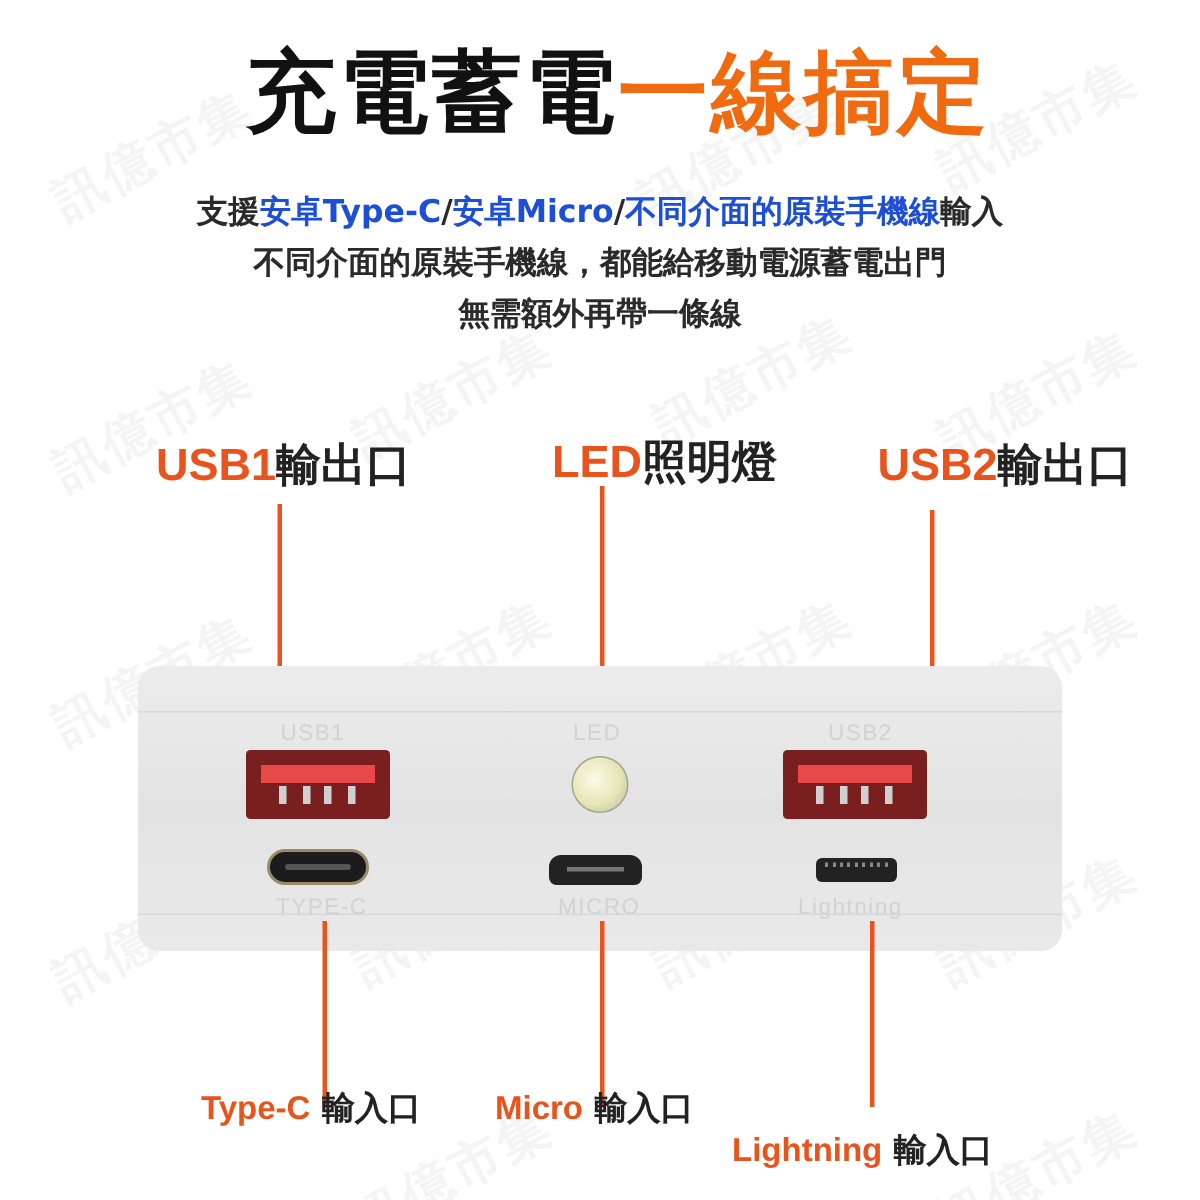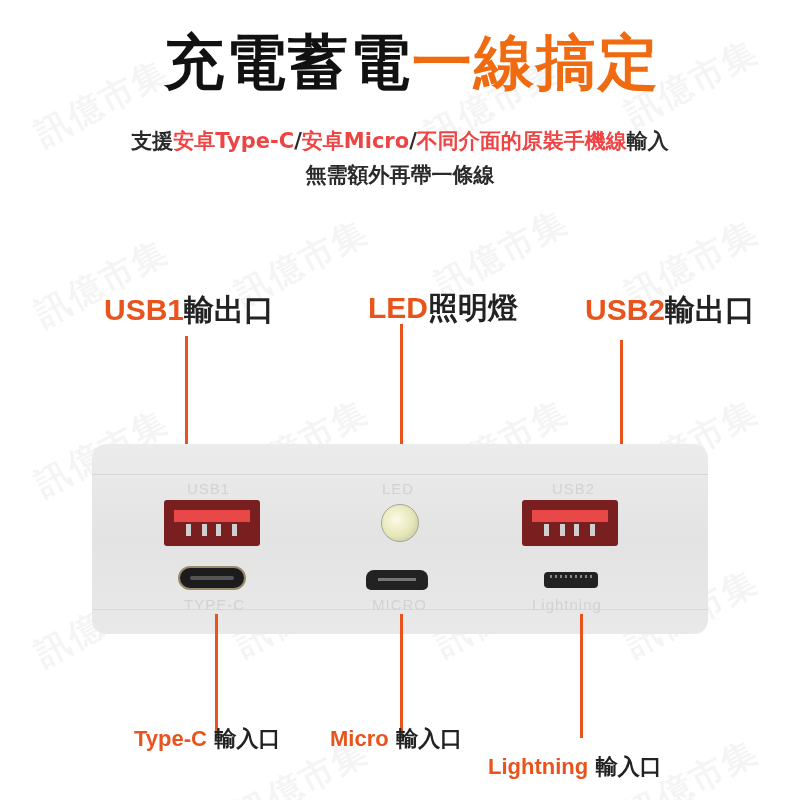--- a/index.html
+++ b/index.html
@@ -6,21 +6,21 @@
   html, body { width: 800px; height: 800px; background: #ffffff; overflow: hidden; }
   body { position: relative; font-family: "DejaVu Sans", "Liberation Sans", sans-serif; color: #1a1a1a; }
 
   .wm { position: absolute; font-size: 34px; font-weight: bold; color: rgba(0,0,0,0.045); transform: rotate(-28deg); white-space: nowrap; pointer-events: none; letter-spacing: 2px; }
 
   .headline { position: absolute; top: 22px; left: 0; width: 800px; text-align: center; font-size: 60px; font-weight: bold; letter-spacing: 2px; line-height: 80px; padding-left: 24px; }
   .headline .dark { color: #111; }
   .headline .accent { color: #f06a10; }
 
   .subtext { position: absolute; top: 124px; left: 0; width: 800px; text-align: center; font-size: 21px; font-weight: bold; line-height: 34px; color: #2a2a2a; }
-  .subtext .hl { color: #ef4444; }
+  .subtext .hl { color: #1d4ed8; }
 
   .label-top { position: absolute; top: 290px; font-size: 30px; font-weight: bold; white-space: nowrap; }
   .label-top .en { color: #e8541c; font-family: "Liberation Sans", sans-serif; }
   .label-top .zh { color: #222; }
 
   .label-bottom { position: absolute; top: 724px; font-size: 22px; font-weight: bold; white-space: nowrap; }
   .label-bottom .en { color: #e8541c; font-family: "Liberation Sans", sans-serif; }
   .label-bottom .zh { color: #222; }
 
   .leader { position: absolute; width: 3px; background: #e8541c; }
@@ -66,20 +66,21 @@
 <div class="wm" style="left:620px;top:760px;">訊億市集</div>
 
 <div class="headline">
   <span class="dark">充電蓄電</span><span class="accent">一線搞定</span>
 </div>
 
 <div class="subtext">
   <div>
     <span>支援</span><span class="hl">安卓Type-C</span><span>/</span><span class="hl">安卓Micro</span><span>/</span><span class="hl">不同介面的原裝手機線</span><span>輸入</span>
   </div>
+  <div>不同介面的原裝手機線，都能給移動電源蓄電出門</div>
   <div>無需額外再帶一條線</div>
 </div>
 
 <div class="label-top" style="left:104px;">
   <span class="en">USB1</span><span class="zh">輸出口</span>
 </div>
 <div class="label-top" style="left:340px;top:288px;margin-left:28px;">
   <span class="en">LED</span><span class="zh">照明燈</span>
 </div>
 <div class="label-top" style="left:585px;">

